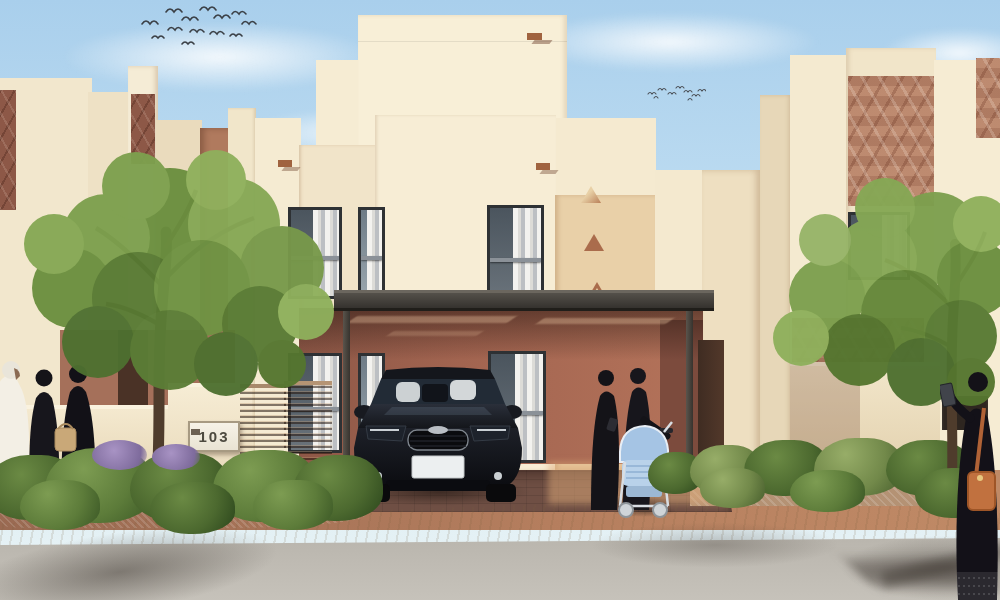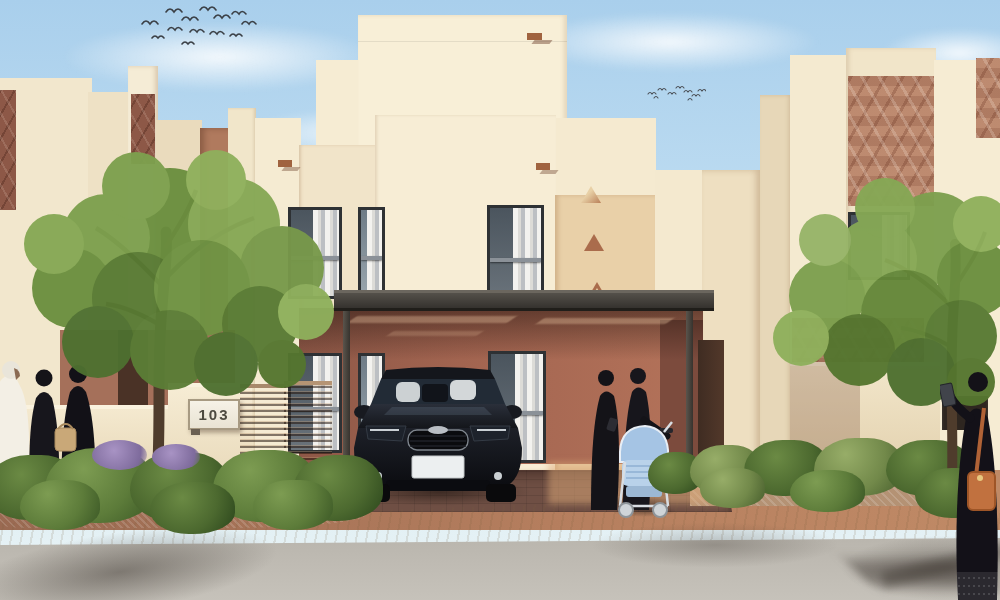--- a/index.html
+++ b/index.html
@@ -153,21 +153,21 @@
   <div class="abs win" style="left:488px;top:351px;width:58px;height:112px;">
       <div class="glass">
         <div class="pane-dark"></div>
         <div class="pane-curtain"></div>
         <div class="rail"></div>
       </div>
     </div>
   <div class="abs" style="left:698px;top:340px;width:26px;height:122px;background:linear-gradient(90deg,#3f2c22,#52382a);"></div>
 
   <div class="abs" style="left:168px;top:383px;width:84px;height:94px;background:linear-gradient(180deg,#f6ecd4,#e9dabb);border-top:4px solid #faf2de;box-sizing:border-box;"></div>
-  <div class="abs plaque" style="left:188px;top:399px;width:48px;height:27px;">
+  <div class="abs plaque" style="left:188px;top:421px;width:48px;height:27px;">
       <span>103</span>
     </div>
   <div class="abs" style="left:191px;top:429px;width:9px;height:6px;background:#6b6052;"></div>
   <div class="abs louver" style="left:240px;top:384px;width:46px;height:88px;"></div>
   <div class="abs louver" style="left:284px;top:381px;width:48px;height:91px;filter:brightness(1.08);"></div>
 
   <div class="abs" style="left:334px;top:290px;width:380px;height:21px;background:linear-gradient(180deg,#6b665e 0 3px,#54504a 3px,#35322e);border-bottom:3px solid #201e1a;box-sizing:border-box;"></div>
   <div class="abs" style="left:343px;top:311px;width:7px;height:170px;background:linear-gradient(90deg,#5a544c,#37332e);"></div>
   <div class="abs" style="left:686px;top:311px;width:7px;height:168px;background:linear-gradient(90deg,#5a544c,#37332e);"></div>
   <div class="abs" style="left:350px;top:478px;width:60px;height:7px;background:rgba(30,20,15,.35);transform:skewX(52deg);filter:blur(1px);"></div>

